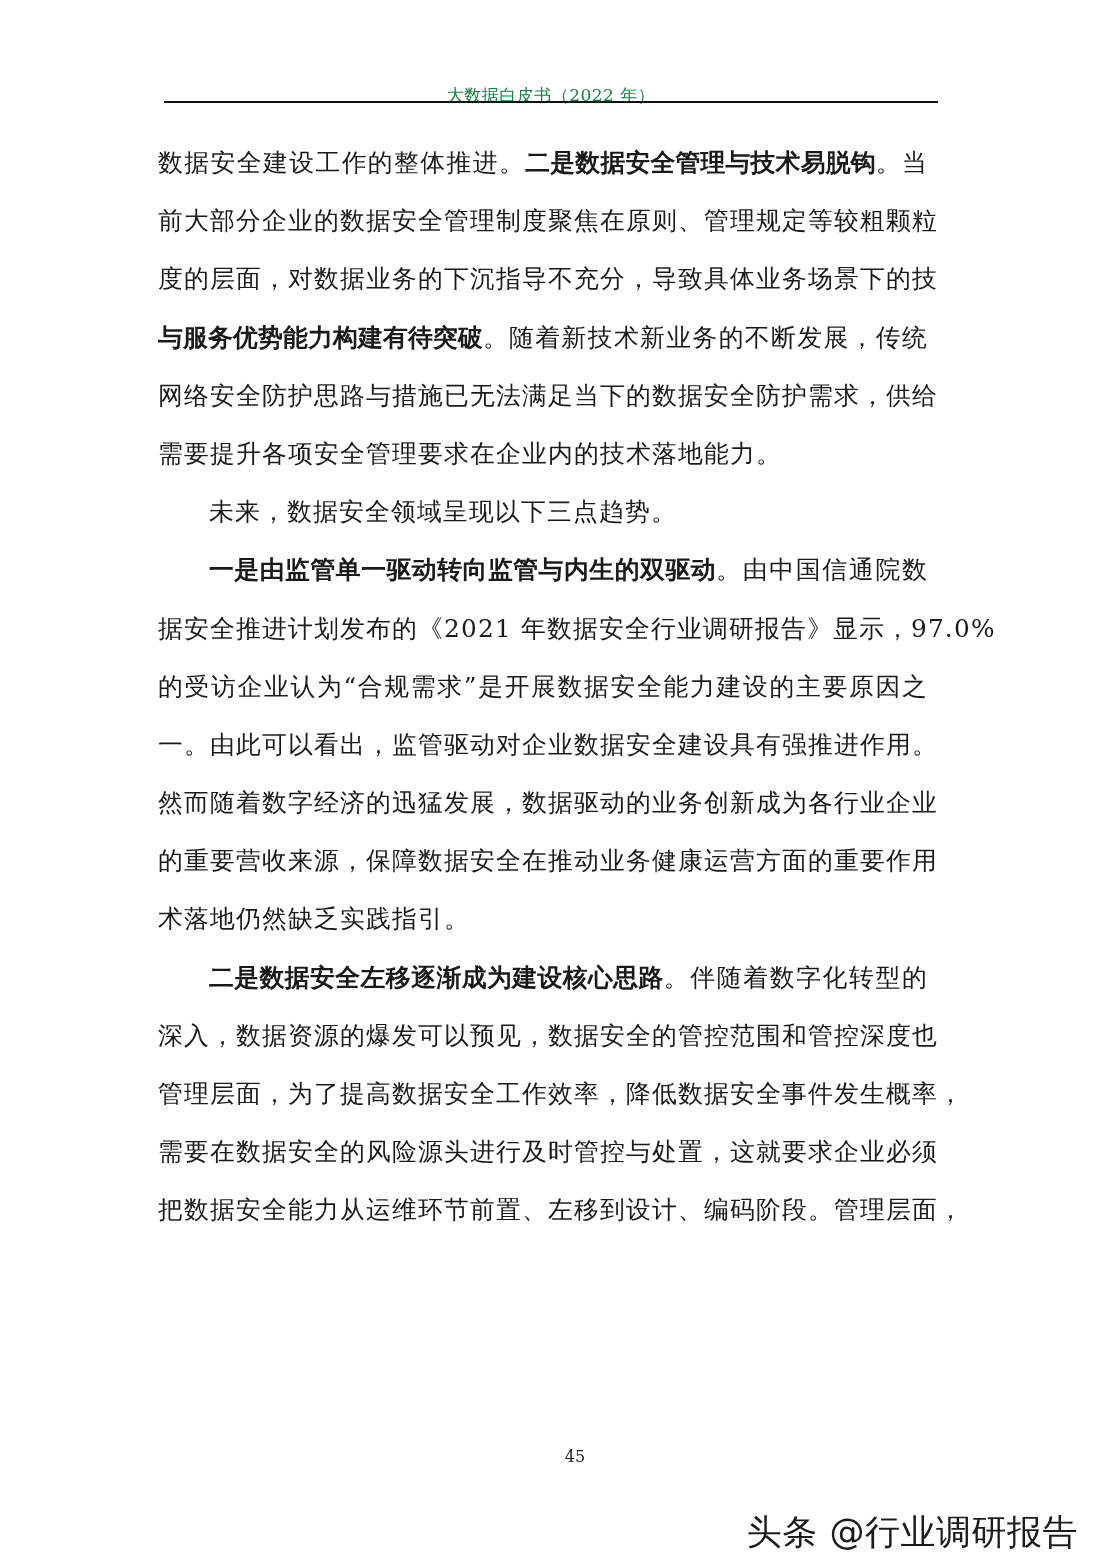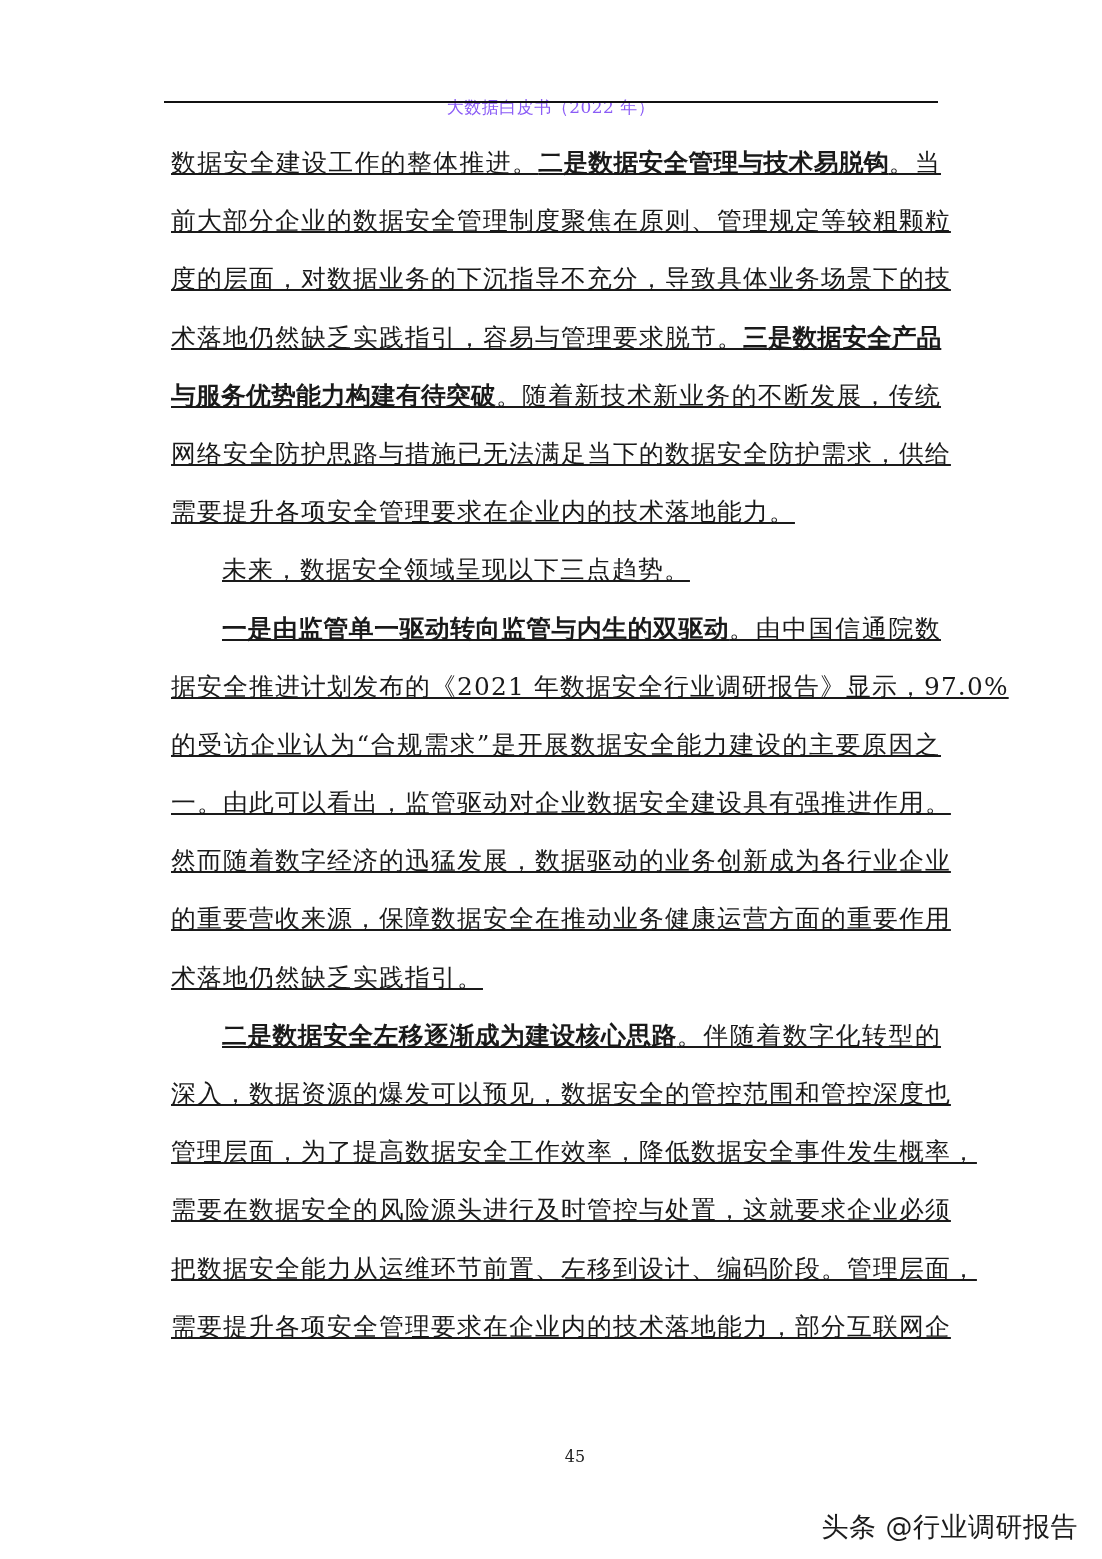--- a/index.html
+++ b/index.html
@@ -1,56 +1,54 @@
 <!DOCTYPE html>
 <html><head>
 <meta charset="utf-8">
 <style>
   html, body { margin: 0; padding: 0; background: #ffffff; }
   body { width: 1102px; height: 1559px; position: relative; overflow: hidden;
          font-family: "DejaVu Serif", "Liberation Serif", serif; color: #1a1a1a; }
-  .header-title { position: absolute; left: 0; width: 1102px; top: 96px; text-align: center;
-         font-size: 17px; color: #8b5cf6; letter-spacing: 0.5px; }
+  .header-title { position: absolute; left: 0; width: 1102px; top: 84px; text-align: center;
+         font-size: 17px; color: #15803d; letter-spacing: 0.5px; }
   .header-rule { position: absolute; left: 164px; width: 774px; top: 101px; height: 2px; background: #111; }
-  .body-text { position: absolute; left: 171px; width: 770px; top: 137px; text-decoration: underline; }
+  .body-text { position: absolute; left: 158px; width: 770px; top: 137px; }
   .line { height: 58.2px; line-height: 52px; font-size: 24.8px; white-space: nowrap;
           text-align: justify; text-align-last: justify; letter-spacing: 1.2px; }
   .line.last { text-align-last: left; }
   .line.indent { padding-left: 51px; }
   .b { font-family: "DejaVu Sans", "Liberation Sans", sans-serif; font-weight: bold; letter-spacing: 0px; }
   .page-num { position: absolute; left: 0; width: 1150px; top: 1447px; text-align: center;
               font-size: 16px; color: #222; }
   .watermark { position: absolute; right: 24px; top: 1509px; font-family: "DejaVu Sans", "Liberation Sans", sans-serif;
-               font-size: 27px; color: #1c1c1c; letter-spacing: 0.5px;
+               font-size: 35px; color: #1c1c1c; letter-spacing: 0.5px;
                text-shadow: 1px 1px 0 #fff, -1px -1px 0 #fff; }
 </style>
 </head>
 <body>
 
 <div class="header-title">大数据白皮书（2022 年）</div>
 <div class="header-rule"></div>
 
 <div class="body-text" id="body-text">
     <div class="line"><span>数据安全建设工作的整体推进。</span><span class="b">二是数据安全管理与技术易脱钩</span><span>。当</span></div>
     <div class="line"><span>前大部分企业的数据安全管理制度聚焦在原则、管理规定等较粗颗粒</span></div>
     <div class="line"><span>度的层面，对数据业务的下沉指导不充分，导致具体业务场景下的技</span></div>
-    <div class="line"><span>术落地仍然缺乏实践指引，容易与管理要求脱节。</span><span class="b">三是数据安全产品</span></div>
     <div class="line"><span class="b">与服务优势能力构建有待突破</span><span>。随着新技术新业务的不断发展，传统</span></div>
     <div class="line"><span>网络安全防护思路与措施已无法满足当下的数据安全防护需求，供给</span></div>
     <div class="line last"><span>需要提升各项安全管理要求在企业内的技术落地能力。</span></div>
     <div class="line indent last"><span>未来，数据安全领域呈现以下三点趋势。</span></div>
     <div class="line indent"><span class="b">一是由监管单一驱动转向监管与内生的双驱动</span><span>。由中国信通院数</span></div>
     <div class="line"><span>据安全推进计划发布的《2021 年数据安全行业调研报告》显示，97.0%</span></div>
     <div class="line"><span>的受访企业认为“合规需求”是开展数据安全能力建设的主要原因之</span></div>
     <div class="line"><span>一。由此可以看出，监管驱动对企业数据安全建设具有强推进作用。</span></div>
     <div class="line"><span>然而随着数字经济的迅猛发展，数据驱动的业务创新成为各行业企业</span></div>
     <div class="line"><span>的重要营收来源，保障数据安全在推动业务健康运营方面的重要作用</span></div>
     <div class="line last"><span>术落地仍然缺乏实践指引。</span></div>
     <div class="line indent"><span class="b">二是数据安全左移逐渐成为建设核心思路</span><span>。伴随着数字化转型的</span></div>
     <div class="line"><span>深入，数据资源的爆发可以预见，数据安全的管控范围和管控深度也</span></div>
     <div class="line"><span>管理层面，为了提高数据安全工作效率，降低数据安全事件发生概率，</span></div>
     <div class="line"><span>需要在数据安全的风险源头进行及时管控与处置，这就要求企业必须</span></div>
     <div class="line"><span>把数据安全能力从运维环节前置、左移到设计、编码阶段。管理层面，</span></div>
-    <div class="line"><span>需要提升各项安全管理要求在企业内的技术落地能力，部分互联网企</span></div>
   </div>
 
 <div class="page-num">45</div>
 <div class="watermark">头条 @行业调研报告</div>
 
 </body></html>

